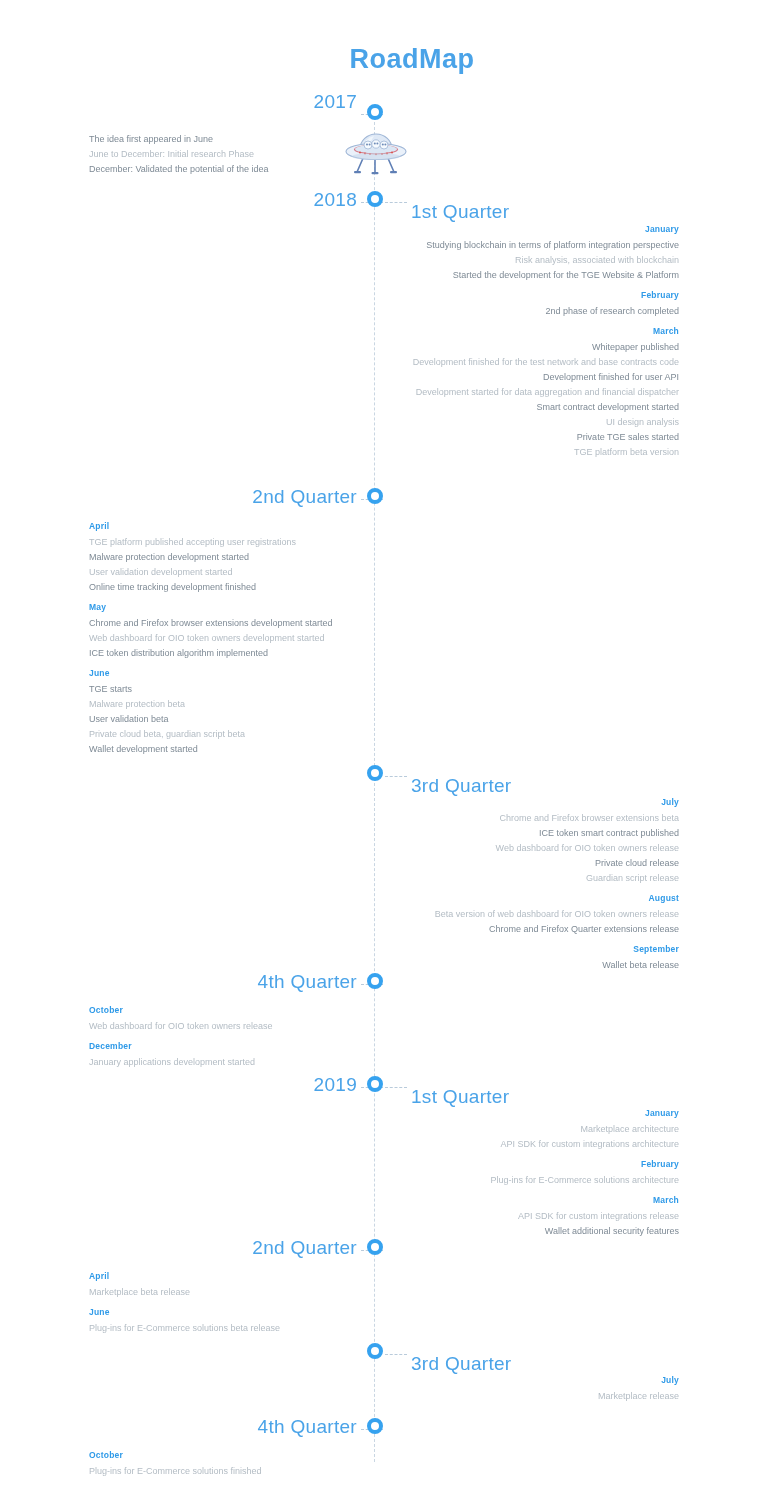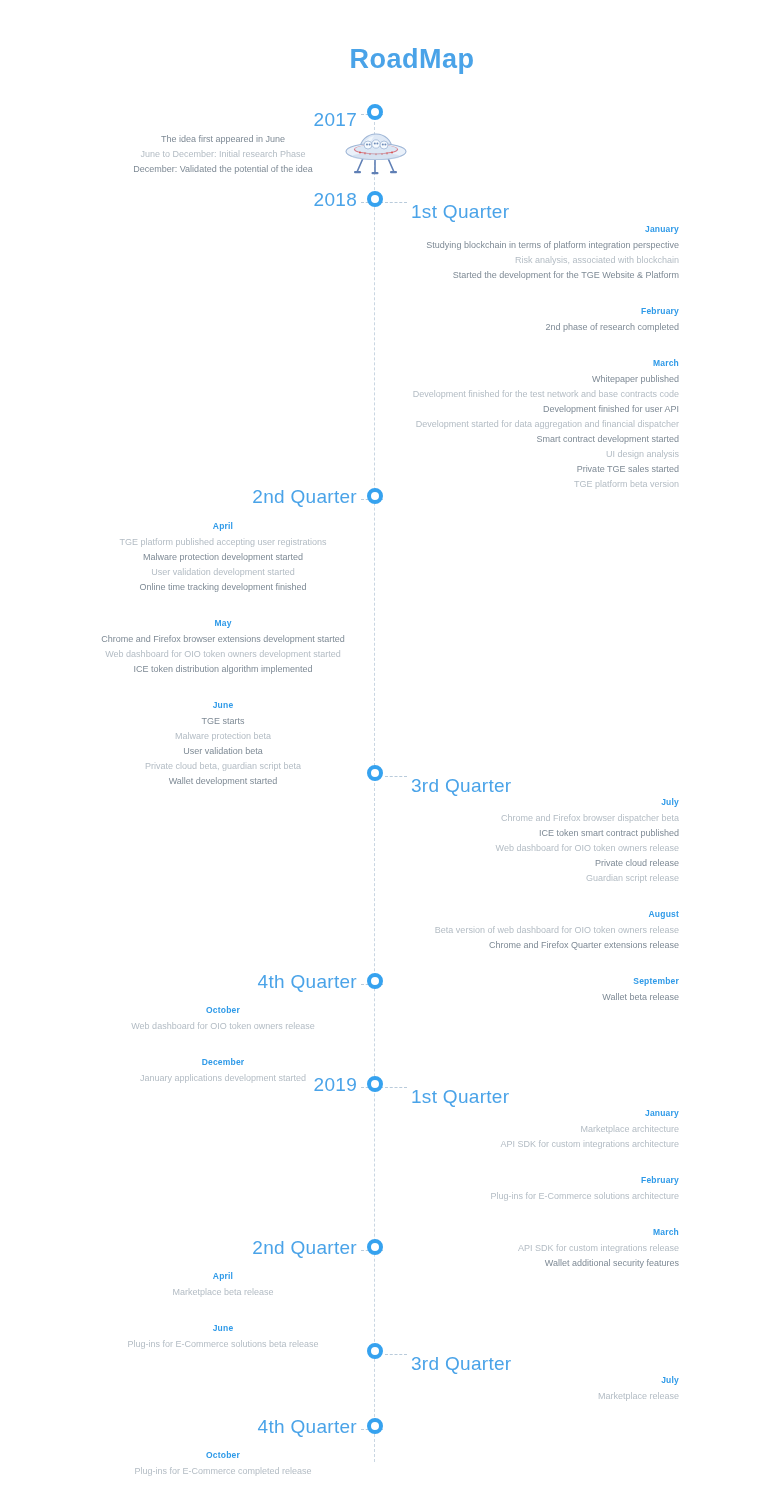--- a/index.html
+++ b/index.html
@@ -79,27 +79,27 @@
     line-height: 15px;
   }
   .block.right-side {
     left: 411px;
     width: 268px;
     text-align: right;
   }
   .block.left-side {
     right: 411px;
     width: 268px;
-    text-align: center;
+    text-align: left;
   }
   .month {
     color: #2f9ae8;
     font-weight: bold;
     font-size: 8.5px;
-    margin-top: 21px;
+    margin-top: 5px;
     margin-bottom: 1px;
     letter-spacing: 0.2px;
   }
   .block .month:first-child { margin-top: 0; }
   .item {
     color: #7e8a95;
     margin-bottom: 0px;
   }
   .item.dim { color: #b3bcc4; }
 
@@ -161,21 +161,21 @@
       <circle cx="40" cy="23" r="4" fill="#f6fafe" stroke="#9fb6d6" stroke-width="0.8"></circle>
       <circle cx="38.8" cy="22.4" r="1" fill="#6f8cb8"></circle>
         <circle cx="41.4" cy="22.4" r="1" fill="#6f8cb8"></circle>
     </g>
     <ellipse cx="32" cy="34.5" rx="24" ry="3.6" fill="#c5d6ea" opacity="0.55"></ellipse>
   </svg>
 </div>
 
 <div id="timeline-root">
     <div class="marker" style="top: 104px;"></div>
-    <div class="big-label left-side" style="top: 109px; text-align: right;">2017</div>
+    <div class="big-label left-side" style="top: 91px; text-align: right;">2017</div>
     <div class="connector" style="top: 114px; right: 385px; width: 22px;"></div>
     <div class="block left-side" style="top: 132px;">
       <div class="item">The idea first appeared in June</div>
       <div class="item dim">June to December: Initial research Phase</div>
       <div class="item">December: Validated the potential of the idea</div>
     </div>
     <div class="marker" style="top: 191px;"></div>
     <div class="big-label left-side" style="top: 189px;">2018</div>
     <div class="connector" style="top: 202px; right: 385px; width: 22px;"></div>
     <div class="big-label right-side" style="top: 189px;">1st Quarter</div>
@@ -215,21 +215,21 @@
       <div class="item dim">Malware protection beta</div>
       <div class="item">User validation beta</div>
       <div class="item dim">Private cloud beta, guardian script beta</div>
       <div class="item">Wallet development started</div>
     </div>
     <div class="marker" style="top: 765px;"></div>
     <div class="big-label right-side" style="top: 763px;">3rd Quarter</div>
     <div class="connector" style="top: 776px; left: 385px; width: 22px;"></div>
     <div class="block right-side" style="top: 795px;">
       <div class="month">July</div>
-      <div class="item dim">Chrome and Firefox browser dispatcher beta</div>
+      <div class="item dim">Chrome and Firefox browser extensions beta</div>
       <div class="item">ICE token smart contract published</div>
       <div class="item dim">Web dashboard for OIO token owners release</div>
       <div class="item">Private cloud release</div>
       <div class="item dim">Guardian script release</div>
       <div class="month">August</div>
       <div class="item dim">Beta version of web dashboard for OIO token owners release</div>
       <div class="item">Chrome and Firefox Quarter extensions release</div>
       <div class="month">September</div>
       <div class="item">Wallet beta release</div>
     </div>
@@ -271,15 +271,15 @@
     <div class="connector" style="top: 1354px; left: 385px; width: 22px;"></div>
     <div class="block right-side" style="top: 1373px;">
       <div class="month">July</div>
       <div class="item dim">Marketplace release</div>
     </div>
     <div class="marker" style="top: 1418px;"></div>
     <div class="big-label left-side" style="top: 1416px;">4th Quarter</div>
     <div class="connector" style="top: 1429px; right: 385px; width: 22px;"></div>
     <div class="block left-side" style="top: 1448px;">
       <div class="month">October</div>
-      <div class="item dim">Plug-ins for E-Commerce completed release</div>
+      <div class="item dim">Plug-ins for E-Commerce solutions finished</div>
     </div>
   </div>
 
 </body></html>

